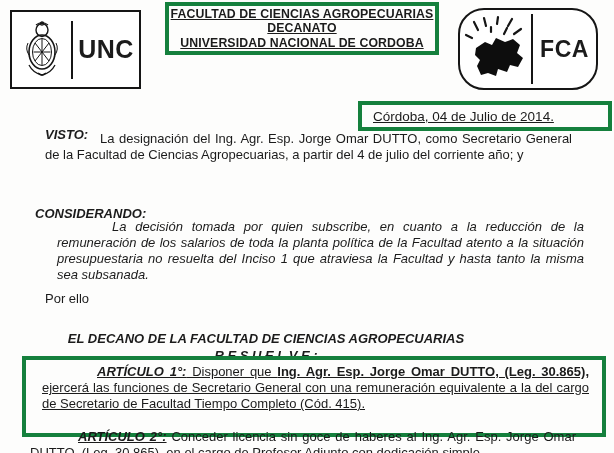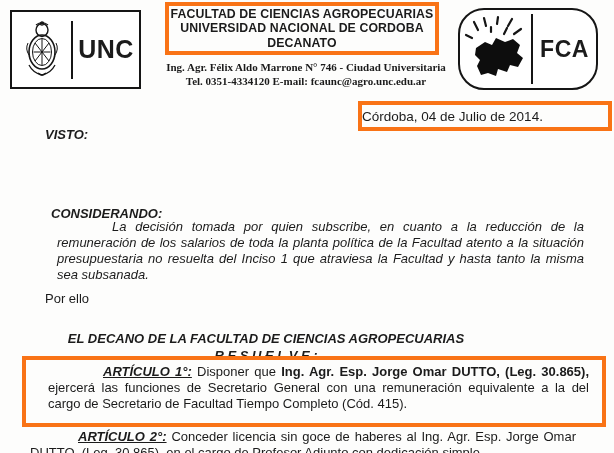--- a/index.html
+++ b/index.html
@@ -14,27 +14,27 @@
   .logo-box { position:absolute; border:2px solid #151515; background:#fff; display:flex;align-items:center; }
   .logo-cell { display:flex; align-items:center; justify-content:center; }
   #unc-box { left:10px; top:10px; width:127px; height:75px; }
   #unc-box .cell-left { width:59px; border-right:2px solid #151515; }
   #unc-box .cell-right { flex:1; font-weight:bold; font-size:25px; letter-spacing:0.5px; }
   #fca-box { left:458px; top:8px; width:136px; height:78px;border-radius:26px; }
   #fca-box .cell-left { width:71px; border-right:2px solid #151515; }
   #fca-box .cell-right { flex:1; font-weight:bold; font-size:23px; letter-spacing:0.5px; }
 
   
-  .red-box { position:absolute; border:4px solid #f97316; box-sizing:border-box; }
+  .red-box { position:absolute; border:4px solid #15803d; box-sizing:border-box;text-decoration:underline; }
   #title-box { left:165px; top:2px; width:274px; height:53px;
     display:flex; flex-direction:column; justify-content:center; text-align:center;
     font-weight:bold; font-size:12.3px; line-height:14.5px; letter-spacing:0.1px; }
   #date-box { left:358px; top:101px; width:254px; height:30px;
-    display:flex; align-items:center; padding-left:0; font-size:13.5px; }
-  #art1-box { left:22px; top:356px; width:584px; height:71px; padding:4px 13px 0 22px; }
+    display:flex; align-items:center; padding-left:11px; font-size:13.5px; }
+  #art1-box { left:22px; top:356px; width:584px; height:81px; padding:4px 13px 0 16px; }
 
   .address { position:absolute; left:150px; top:60px; width:312px; text-align:center;
     font-family:"Liberation Serif", serif; font-weight:bold; font-size:11px; line-height:14px; }
 
   .heading { font-weight:bold; font-style:italic; font-size:13px;margin-top:11px; }
   .para { text-align:justify; text-indent:55px; line-height:16px; }
   .bold { font-weight:bold; }
   .art-label { font-weight:bold; font-style:italic; text-decoration:underline; }
   .center-line { left:12px; width:508px; text-align:center; }
 </style>
@@ -56,28 +56,24 @@
         <path d="M5 44 q4 8 13 10 q9 -2 13 -10" stroke-width="1.3"></path>
         <path d="M14 52 q4 4 8 0" stroke-width="1.2"></path>
         <path d="M4 22 q-3 6 1 12 M32 22 q3 6 -1 12" stroke-width="1"></path>
       </svg>
     </div>
     <div class="logo-cell cell-right">UNC</div>
   </div>
 
   <div class="red-box" id="title-box">
     <div>FACULTAD DE CIENCIAS AGROPECUARIAS</div>
+    <div>DECANATO</div>
     <div>UNIVERSIDAD NACIONAL DE CORDOBA</div>
-    <div>DECANATO</div>
   </div>
 
-  <div class="address">
-    <div>Ing. Agr. Félix Aldo Marrone N° 746 - Ciudad Universitaria</div>
-    <div>Tel. 0351-4334120 E-mail: fcaunc@agro.unc.edu.ar</div>
-  </div>
 
   <div class="logo-box" id="fca-box">
     <div class="logo-cell cell-left">
       <svg width="64" height="70" viewBox="0 0 64 70">
         <g stroke="#151515" stroke-width="2.2" stroke-linecap="round">
           <path d="M14 16 L10 8"></path>
             <path d="M22 12 L20 4"></path>
           <path d="M33 10 L34 3"></path>
             <path d="M44 12 L48 5"></path>
           <path d="M50 20 L57 15"></path>
@@ -89,22 +85,23 @@
       </svg>
     </div>
     <div class="logo-cell cell-right">FCA</div>
   </div>
 
   <div class="red-box" id="date-box">
     <span>Córdoba, 04 de Julio de 2014.</span>
   </div>
 
   <div class="abs heading" style="left:45px; top:116px;">VISTO:</div>
+  <div class="abs para" style="left:45px; top:131px; width:527px;">La designación del Ing. Agr. Esp. Jorge Omar DUTTO, como Secretario General de la Facultad de Ciencias Agropecuarias, a partir del 4 de julio del corriente año; y</div>
 
-  <div class="abs heading" style="left:51px; top:195px;">CONSIDERANDO:</div>
+  <div class="abs heading" style="left:35px; top:195px;">CONSIDERANDO:</div>
   <div class="abs para" style="left:57px; top:219px; width:527px;font-style:italic;">La decisión tomada por quien subscribe, en cuanto a la reducción de la remuneración de los salarios de toda la planta política de la Facultad atento a la situación presupuestaria no resuelta del Inciso 1 que atraviesa la Facultad y hasta tanto la misma sea subsanada.</div>
 
   <div class="abs" style="left:45px; top:291px;">Por ello</div>
 
   <div class="abs center-line heading" style="top:320px;">EL DECANO DE LA FACULTAD DE CIENCIAS AGROPECUARIAS</div>
   <div class="abs center-line heading" style="top:337px;">R E S U E L V E :</div>
   <div class="abs center-line bold" style="top:347px; font-size:11px;">.</div>
 
   <div class="red-box" id="art1-box">
     <div class="para">

